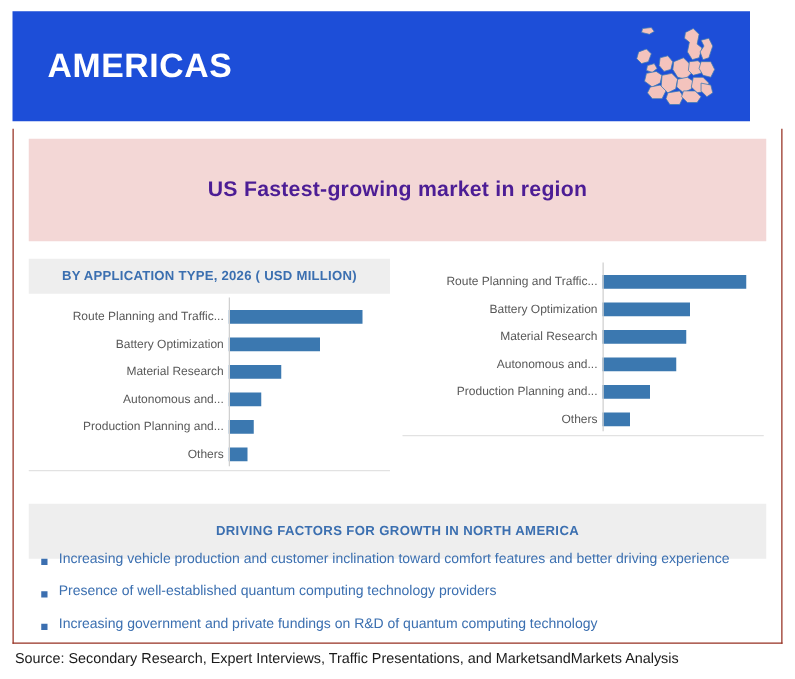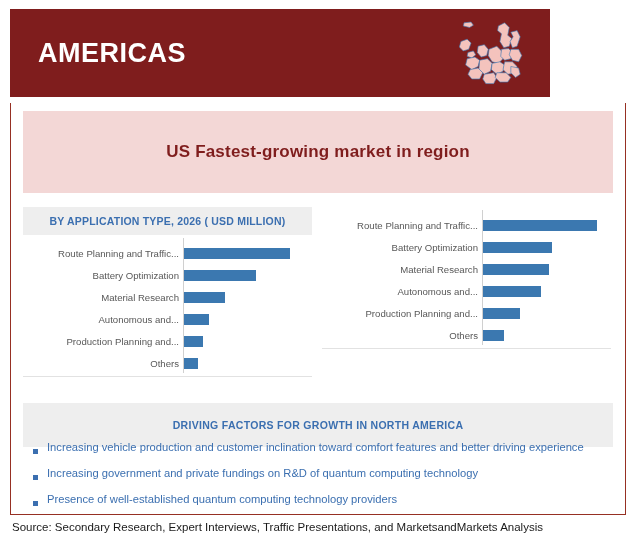--- a/index.html
+++ b/index.html
@@ -13,23 +13,23 @@
     font-family: "Liberation Sans", sans-serif;
     overflow: hidden;
     position: relative;
   }
 
   
   .header-banner {
     position: absolute;
     left: 10px;
     top: 9px;
-    width: 540px;
+    width: 590px;
     height: 88px;
-    background: #7f1d1d;
+    background: #1d4ed8;
     overflow: hidden;
   }
   .header-title {
     position: absolute;
     left: 28px;
     top: 50%;
     transform: translateY(-50%);
     color: #ffffff;
     font-size: 27px;
     font-weight: bold;
@@ -63,21 +63,21 @@
     left: 12px;
     top: 8px;
     width: 590px;
     height: 82px;
     background: #f3d7d6;
     display: flex;
     align-items: center;
     justify-content: center;
   }
   .pink-banner-text {
-    color: #7f1d1d;
+    color: #4c1d95;
     font-size: 17px;
     font-weight: bold;
     font-family: "Liberation Sans Narrow", "Liberation Sans", sans-serif;
     letter-spacing: 0.2px;
   }
 
   
   .charts {
     position: absolute;
     left: 12px;
@@ -173,21 +173,21 @@
     font-family: "Liberation Sans Narrow", "Liberation Sans", sans-serif;
   }
   .factors-list {
     position: absolute;
     left: 22px;
     top: 338px;
     width: 580px;
   }
   .factor-item {
     display: flex;
-    align-items: flex-end;
+    align-items: center;
     margin-bottom: 13px;
   }
   .factor-bullet {
     width: 5px;
     height: 5px;
     background: #3b6fb0;
     margin-top: 4px;
     margin-right: 9px;
     flex: none;
   }
@@ -344,23 +344,23 @@
     <span class="factors-header-text">DRIVING FACTORS FOR GROWTH IN NORTH AMERICA</span>
   </div>
 
   <div class="factors-list" id="factors-list">
       <div class="factor-item">
         <span class="factor-bullet"></span>
         <span class="factor-text">Increasing vehicle production and customer inclination toward comfort features and better driving experience</span>
       </div>
       <div class="factor-item">
         <span class="factor-bullet"></span>
-        <span class="factor-text">Increasing government and private fundings on R&amp;D of quantum computing technology</span>
+        <span class="factor-text">Presence of well-established quantum computing technology providers</span>
       </div>
       <div class="factor-item">
         <span class="factor-bullet"></span>
-        <span class="factor-text">Presence of well-established quantum computing technology providers</span>
+        <span class="factor-text">Increasing government and private fundings on R&amp;D of quantum computing technology</span>
       </div>
     </div>
 
 </div>
 
 <div class="footer">Source: Secondary Research, Expert Interviews, Traffic Presentations, and MarketsandMarkets Analysis</div>
 
 </body></html>

